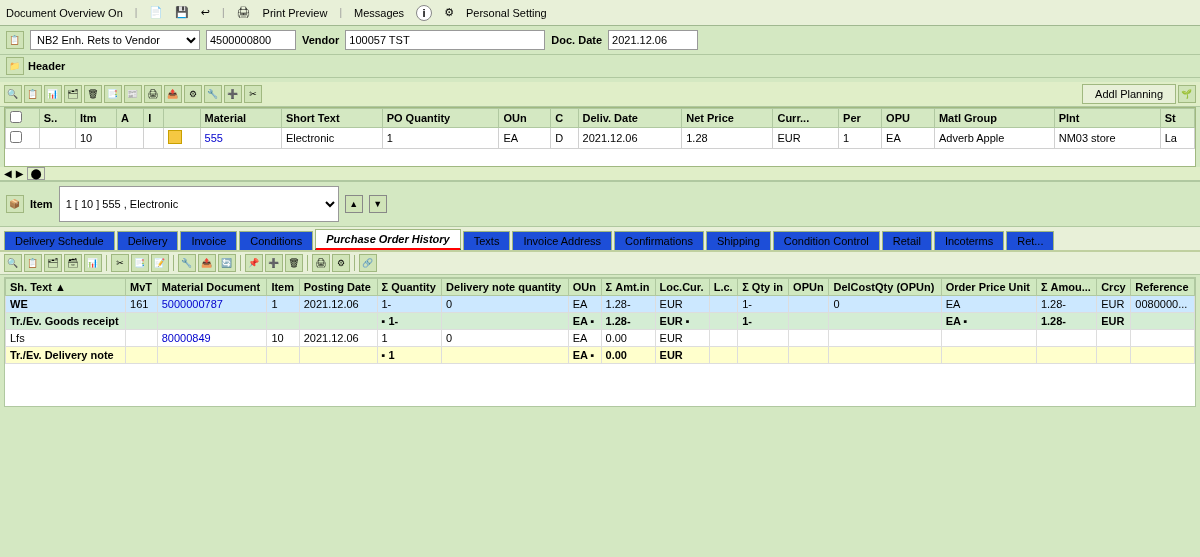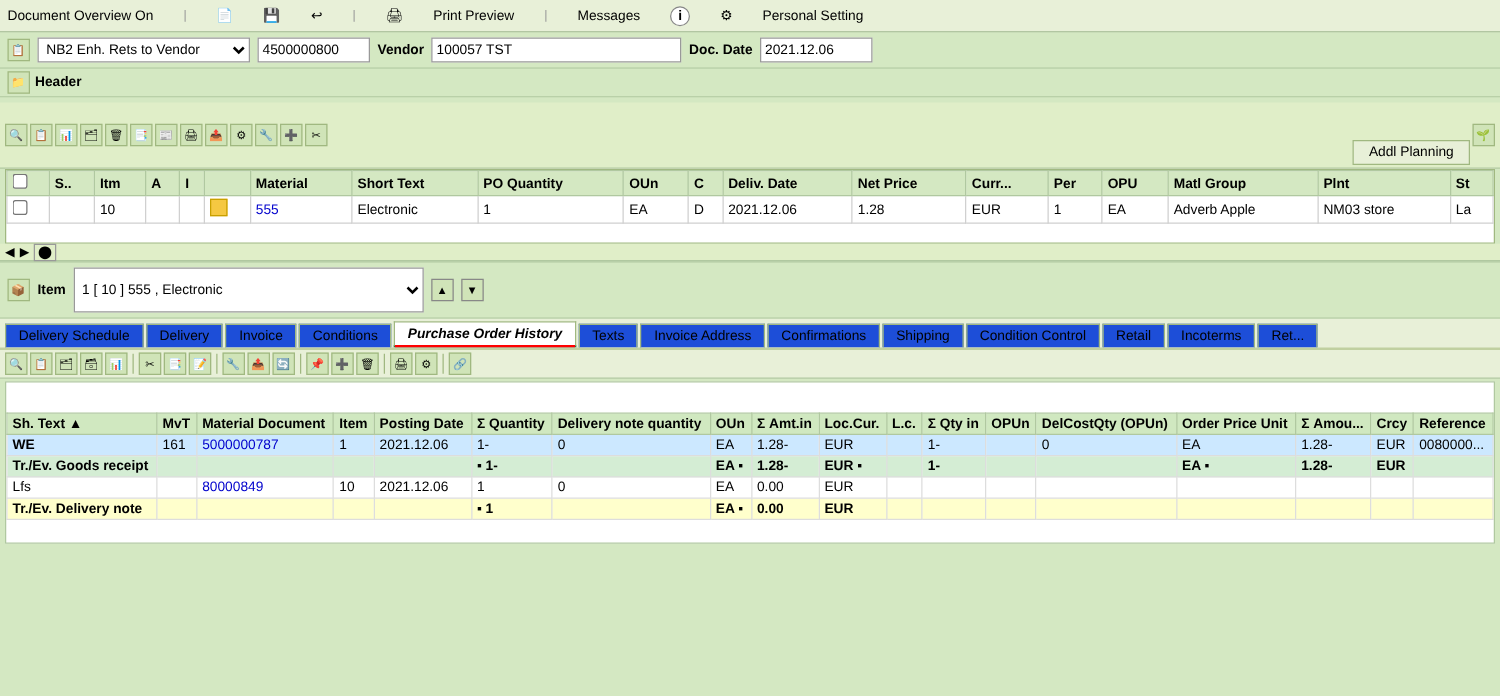--- a/index.html
+++ b/index.html
@@ -9,21 +9,21 @@
       background: #d4e8c2;
       color: #000;
       overflow: hidden;
     }
     .top-toolbar {
       background: #e8f0d8;
       border-bottom: 1px solid #a0b890;
       padding: 3px 6px;
       display: flex;
       align-items: center;
-      gap: 24px;
+      gap: 12px;
       height: 26px;
     }
     .top-toolbar span {
       font-size: 11px;
       cursor: pointer;
       color: #000;
     }
     .top-toolbar .separator {
       color: #999;
       font-size: 10px;
@@ -196,21 +196,20 @@
     .detail-table-container {
       background: #fff;
       overflow: auto;
       margin: 2px 4px;
       border: 1px solid #b0c8a0;
     }
     .detail-table {
       width: 100%;
       border-collapse: collapse;
       font-size: 11px;
-      margin-top: 24px;
     }
     .detail-table th {
       background: #d0e8c0;
       border: 1px solid #b0c8a0;
       padding: 2px 4px;
       white-space: nowrap;
       text-align: left;
       font-weight: bold;
     }
     .detail-table td {
@@ -237,21 +236,20 @@
       text-decoration: none;
       cursor: pointer;
     }
     .addi-btn {
       background: #e8f0d8;
       border: 1px solid #a0b880;
       padding: 3px 12px;
       font-size: 11px;
       cursor: pointer;
       margin-left: auto;
-      margin-top: 28px;
     }
     .folder-icon {
       width: 14px;
       height: 14px;
       background: #f5c842;
       border: 1px solid #c8a000;
       display: inline-block;
     }
     .small-toolbar-row {
       display: flex;

